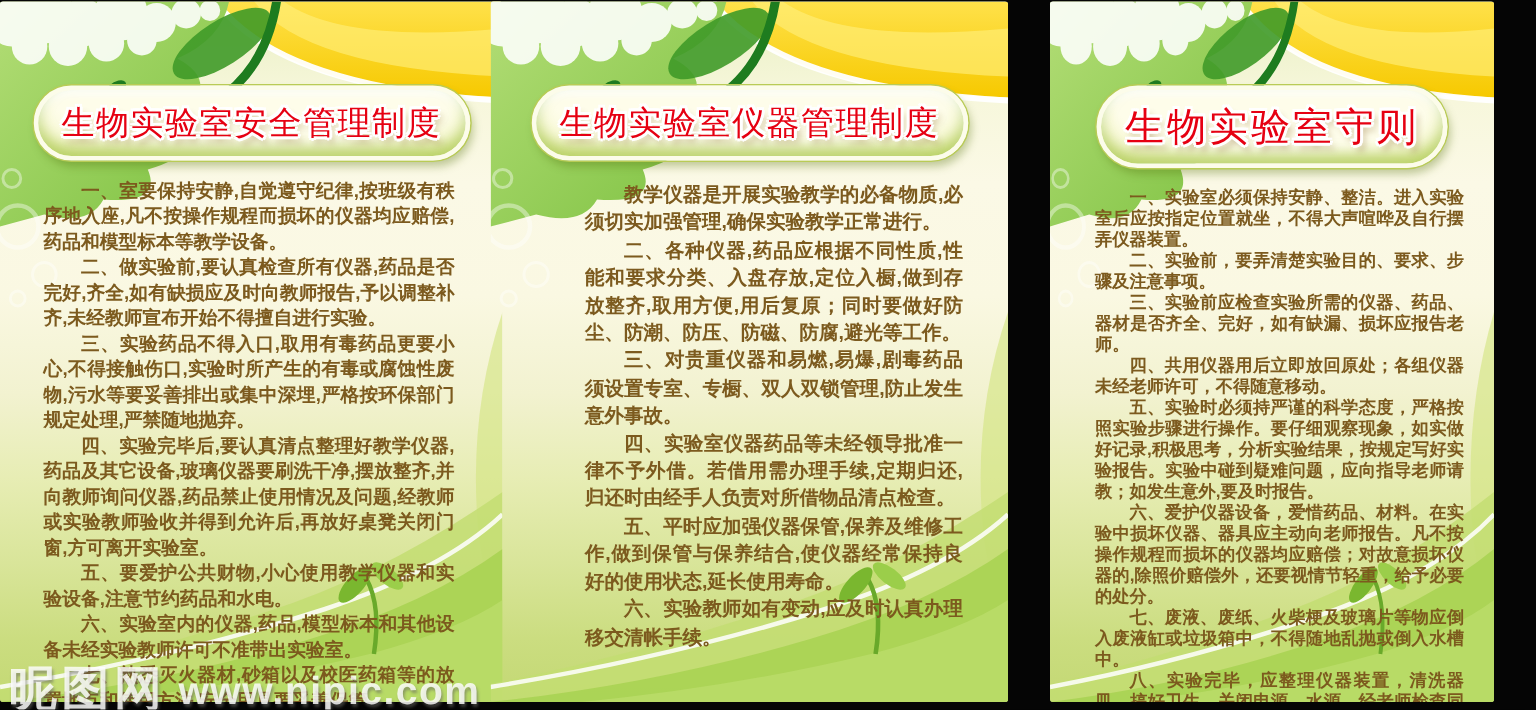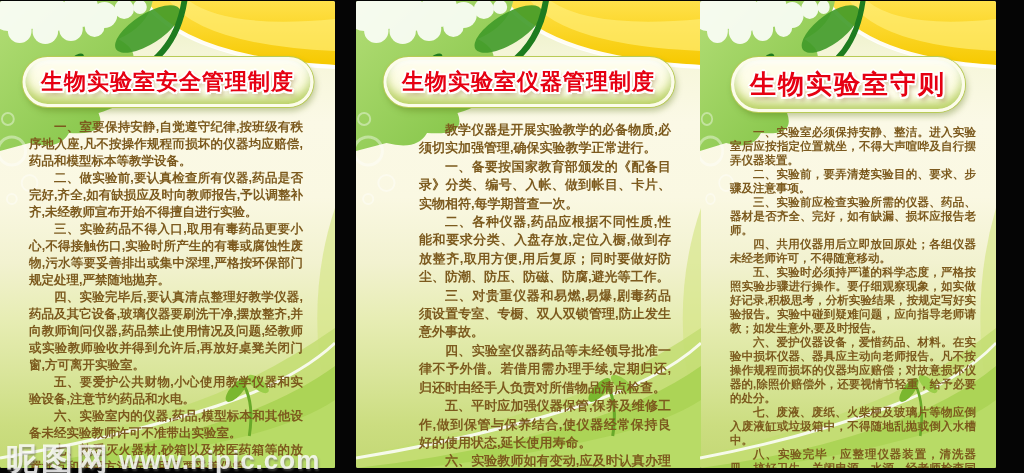--- a/index.html
+++ b/index.html
@@ -9,37 +9,37 @@
   }
   .board{position:relative;width:1024px;height:473px;background:#050505;}
 
   .panel{
     position:absolute;top:1px;height:467px;overflow:hidden;border-radius:2px;
     background:linear-gradient(180deg,
       #e9efc3 0%, #f7f7dc 14%, #fbf9e6 26%, #faf8e2 42%,
       #f2f2d0 56%, #e7edb4 68%, #d9e59a 80%, #cbdd80 91%, #c3d873 100%);
   }
   .panel.p1{left:0;width:335px;}
-  .panel.p2{left:356px;width:345px;}
+  .panel.p2{left:327px;width:345px;}
   .panel.p3{left:700px;width:296px;}
 
   svg.deco-top{position:absolute;top:0;left:0;width:100%;height:210px;z-index:1;display:block;}
   svg.deco-bottom{position:absolute;bottom:0;left:0;width:100%;height:260px;z-index:1;display:block;}
 
   .pill{
     position:absolute;top:56px;left:50%;transform:translateX(-50%);
     z-index:5;padding:7px 16px;border-radius:46px;white-space:nowrap;
     background:radial-gradient(ellipse 120% 170% at 50% 18%,
       #fefdea 38%, #f3f6c6 56%, #dcea84 76%, #b9d63c 95%);
     border:3px solid #fcfcea;
     box-shadow:0 0 0 1px #b9cb56, 2px 4px 6px rgba(80,110,10,.35),
       inset 0 -6px 9px rgba(140,180,30,.55), inset 0 3px 5px rgba(255,255,255,.95);
   }
   .pill-title{
-    font-weight:bold;color:#e60012;font-size:22px;letter-spacing:1px;
+    font-weight:normal;color:#e60012;font-size:22px;letter-spacing:1px;
     text-shadow:2px 0 0 #fff,-2px 0 0 #fff,0 2px 0 #fff,0 -2px 0 #fff,
       1.5px 1.5px 0 #fff,-1.5px 1.5px 0 #fff,1.5px -1.5px 0 #fff,-1.5px -1.5px 0 #fff,
       3px 4px 4px rgba(110,70,0,.45);
     margin-top:32px;
   }
   .p3 .pill-title{font-size:26px;letter-spacing:2px;}
 
   .rules{
     position:absolute;z-index:4;left:0;right:0;
     color:#7c5a1e;font-weight:bold;text-align:justify;
@@ -179,21 +179,20 @@
         <path d="M253,228 Q258,196 248,178" stroke="#69a92a" stroke-width="3" fill="none"></path>
         <ellipse cx="240" cy="182" rx="15" ry="6" transform="rotate(-48 240 182)" fill="#7ab72f"></ellipse>
         <ellipse cx="262" cy="176" rx="13" ry="5.5" transform="rotate(38 262 176)" fill="#9bce4a"></ellipse>
       </g>
     </svg>
     <div class="pill">
       <span class="pill-title">生物实验室仪器管理制度</span>
     </div>
     <div class="rules">
       <p>教学仪器是开展实验教学的必备物质,必须切实加强管理,确保实验教学正常进行。</p>
-      <p>一、备要按国家教育部颁发的《配备目录》分类、编号、入帐、做到帐目、卡片、实物相符,每学期普查一次。</p>
       <p>二、各种仪器,药品应根据不同性质,性能和要求分类、入盘存放,定位入橱,做到存放整齐,取用方便,用后复原；同时要做好防尘、防潮、防压、防磁、防腐,避光等工作。</p>
       <p>三、对贵重仪器和易燃,易爆,剧毒药品须设置专室、专橱、双人双锁管理,防止发生意外事故。</p>
       <p>四、实验室仪器药品等未经领导批准一律不予外借。若借用需办理手续,定期归还,归还时由经手人负责对所借物品清点检查。</p>
       <p>五、平时应加强仪器保管,保养及维修工作,做到保管与保养结合,使仪器经常保持良好的使用状态,延长使用寿命。</p>
       <p>六、实验教师如有变动,应及时认真办理移交清帐手续。</p>
     </div>
   </div>
 
   <div class="panel p3">
     <svg class="deco-top" viewBox="0 0 340 210" preserveAspectRatio="none">

